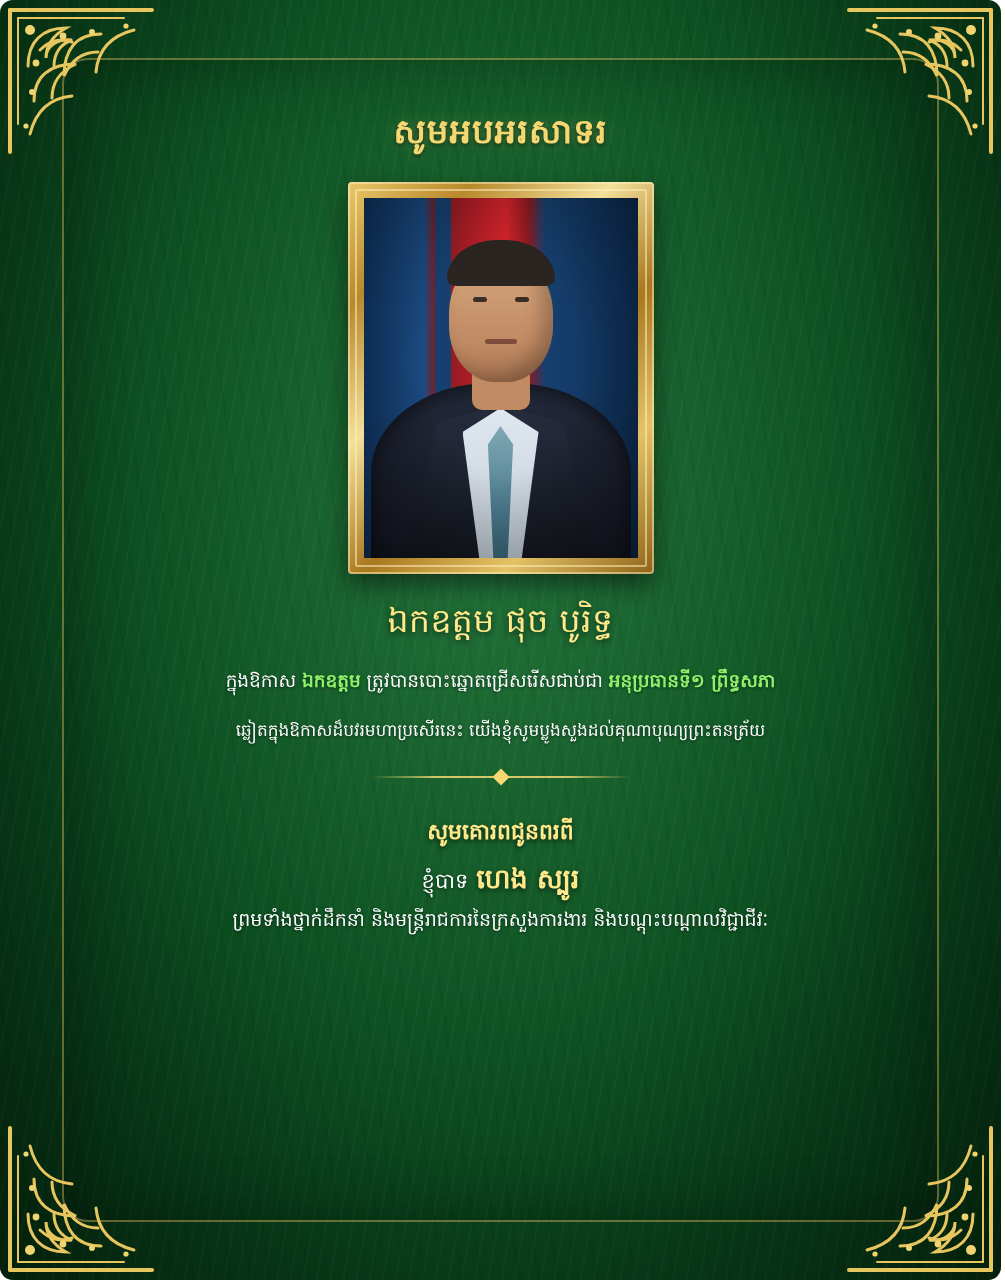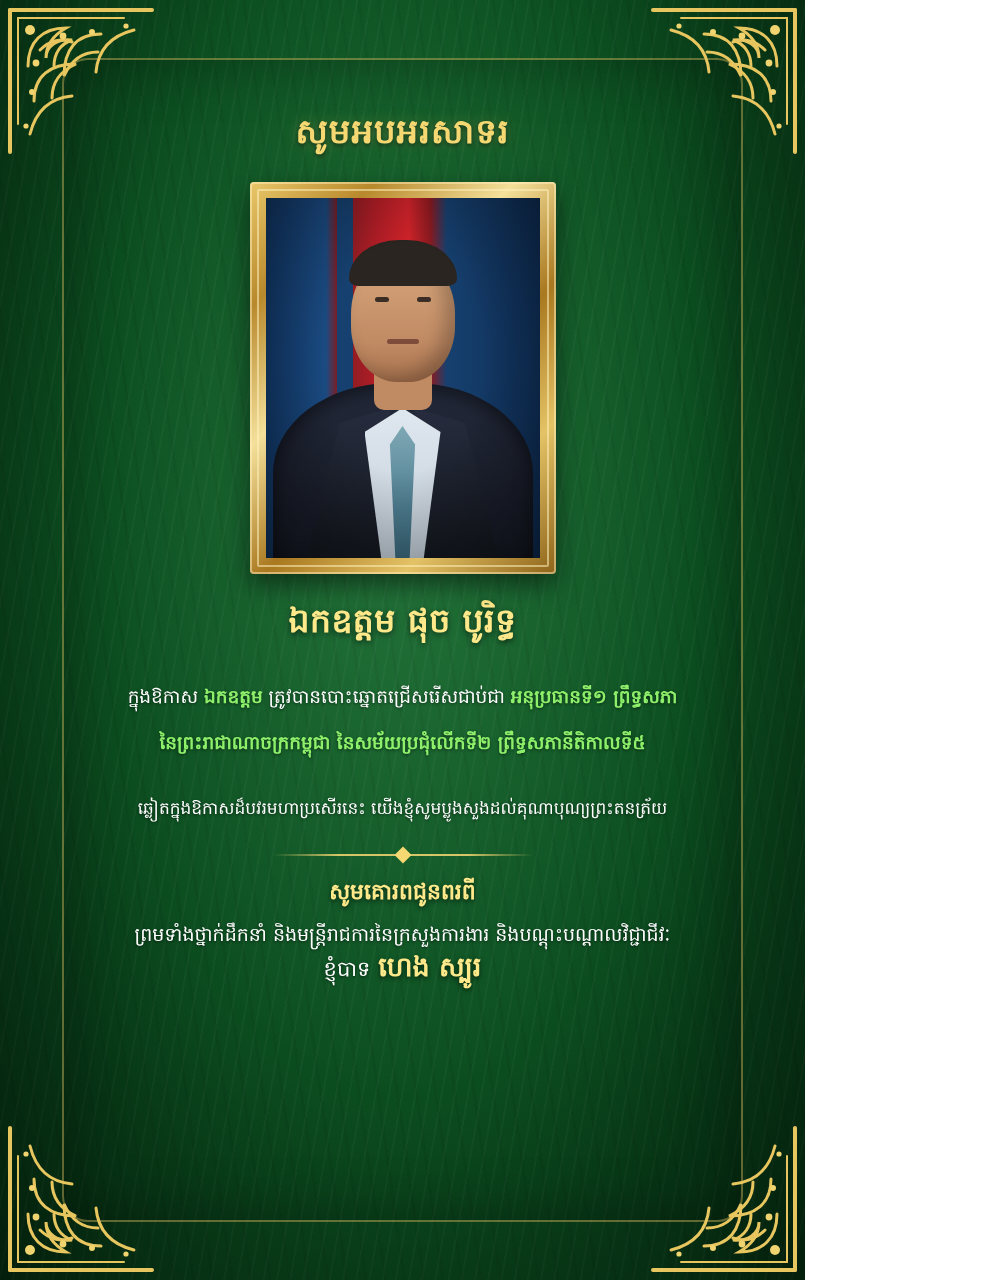--- a/index.html
+++ b/index.html
@@ -4,24 +4,25 @@
 <style>
   * { box-sizing: border-box; }
   html, body {
     margin: 0; padding: 0;
     width: 1005px; height: 1280px;
     font-family: "DejaVu Sans", "Liberation Sans", sans-serif;
     overflow: hidden;
   }
   #card {
     position: relative;
-    width: 805px; height: 1280px;
+    width: 1001px; height: 1280px;
     background:
       radial-gradient(ellipse at 50% 38%, #146b2c 0%, #0d5322 45%, #083d18 78%, #062f12 100%);
     overflow: hidden;
+    border-radius: 13px;
   }
   
   #card::before {
     content: "";
     position: absolute; inset: 0;
     background-image:
       repeating-linear-gradient(100deg, rgba(255,255,255,0.028) 0px, rgba(255,255,255,0.028) 2px, rgba(0,0,0,0.0) 2px, rgba(0,0,0,0.0) 13px),
       repeating-linear-gradient(82deg, rgba(0,0,0,0.05) 0px, rgba(0,0,0,0.05) 3px, rgba(0,0,0,0) 3px, rgba(0,0,0,0) 19px);
     pointer-events: none;
   }
@@ -191,34 +192,34 @@
     position: absolute; left: 50%; margin-left: -16px; bottom: 214px;
     width: 32px; height: 5px; background: #7d4c3a; border-radius: 4px;
   }
   .vignette {
     position: absolute; inset: 0;
     background: radial-gradient(ellipse at 50% 45%, rgba(0,0,0,0) 40%, rgba(0,0,0,0.45) 100%);
   }
 
   #name {
     font-size: 33px;
-    font-weight: bold;
+    font-weight: normal;
     color: #ffe98a;
     text-shadow: 0 2px 6px rgba(0,0,0,0.6);
     margin: 8px 0 18px;
     letter-spacing: .5px;
   }
 
   .para {
     max-width: 880px;
     font-size: 18.5px;
     line-height: 1.62;
     color: #ffffff;
     text-shadow: 0 1px 3px rgba(0,0,0,0.55);
-    margin: 16px 0 6px;
+    margin: 0 0 6px;
   }
   .hl { color: #8ef06a; font-weight: bold; }
 
   #body-block { margin-bottom: 14px; }
   #body-block2 .para { font-size: 17px; line-height: 1.75; }
 
   #divider {
     width: 260px; height: 18px;
     margin: 16px 0 10px;
     position: relative;
@@ -228,21 +229,21 @@
     background: linear-gradient(90deg, rgba(246,216,115,0) 0%, rgba(246,216,115,.85) 25%, rgba(246,216,115,.85) 75%, rgba(246,216,115,0) 100%);
   }
   #divider .dia {
     position: absolute; top: 3px; left: 50%; margin-left: -6px;
     width: 12px; height: 12px; background: #f6d873; transform: rotate(45deg);
   }
 
   #respect {
     font-size: 22px; font-weight: bold; color: #ffe98a;
     text-shadow: 0 2px 5px rgba(0,0,0,0.6);
-    margin: 4px 0 12px;
+    margin: 22px 0 12px;
   }
   #signer-line {
     font-size: 21px; color: #ffffff; text-shadow: 0 1px 3px rgba(0,0,0,0.55);
     margin-bottom: 6px;
   }
   #signer-name {
     font-size: 27px; font-weight: bold; color: #ffe98a;
     text-shadow: 0 2px 5px rgba(0,0,0,0.6);
     margin-left: 8px;
   }
@@ -388,36 +389,33 @@
         <div class="vignette"></div>
       </div>
     </div>
 
     <div id="name" class="khmer">ឯកឧត្តម ផុច បូរិទ្ធ</div>
 
     <div id="body-block">
       <p class="para khmer">
         <span>ក្នុងឱកាស </span><span class="hl">ឯកឧត្តម</span><span> ត្រូវបានបោះឆ្នោតជ្រើសរើសជាប់ជា </span><span class="hl">អនុប្រធានទី១ ព្រឹទ្ធសភា</span>
       </p>
-      <p class="para khmer">
-        <span class="hl">នៃព្រះរាជាណាចក្រកម្ពុជា នៃសម័យប្រជុំលើកទី២ ព្រឹទ្ធសភានីតិកាលទី៥</span>
-      </p>
     </div>
 
     <div id="body-block2">
       <p class="para khmer">ឆ្លៀតក្នុងឱកាសដ៏បវរមហាប្រសើរនេះ យើងខ្ញុំសូមប្លូងសួងដល់គុណាបុណ្យព្រះតនត្រ័យ</p>
     </div>
 
     <div id="divider">
       <div class="line"></div>
       <div class="dia"></div>
     </div>
 
     <div id="respect" class="khmer">សូមគោរពជូនពរពី</div>
 
-    <div id="signer-title" class="khmer">ព្រមទាំងថ្នាក់ដឹកនាំ និងមន្ត្រីរាជការនៃក្រសួងការងារ និងបណ្ដុះបណ្ដាលវិជ្ជាជីវៈ</div>
-
     <div id="signer-line" class="khmer">
       <span>ខ្ញុំបាទ</span><span id="signer-name">ហេង ស្បូរ</span>
     </div>
 
+    <div id="signer-title" class="khmer">ព្រមទាំងថ្នាក់ដឹកនាំ និងមន្ត្រីរាជការនៃក្រសួងការងារ និងបណ្ដុះបណ្ដាលវិជ្ជាជីវៈ</div>
+
   </div>
 </div>
 
 </body></html>

